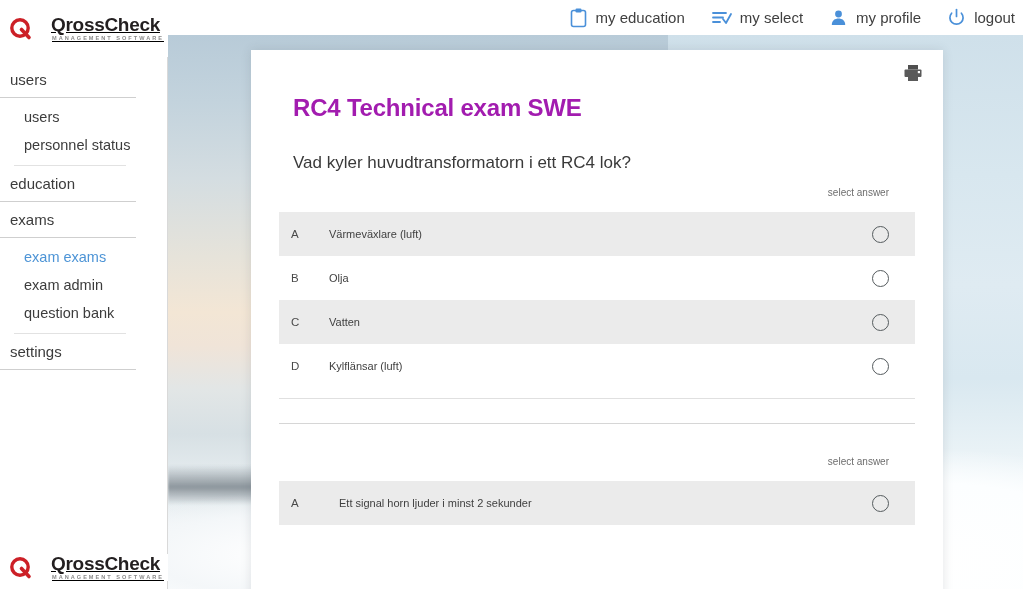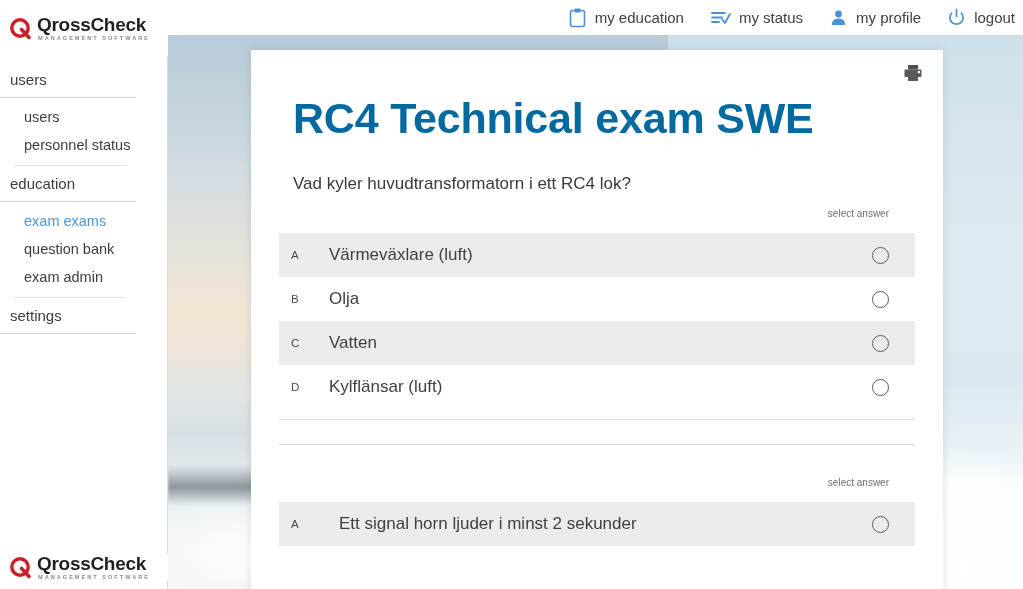--- a/index.html
+++ b/index.html
@@ -120,21 +120,21 @@
   }
   .brand-bottom {
     position: absolute;
     left: 0; bottom: 8px;
     width: 168px;
     display: flex;
     align-items: center;
     padding-left: 8px;
     background: #ffffff;
   }
-  .logo { display: flex; align-items: center; gap: 3px; }
+  .logo { display: flex; align-items: center; gap: 17px; text-decoration: underline; }
   .logo .mark { line-height: 0; }
   .logo .wordwrap { display: flex; flex-direction: column; line-height: 1; }
   .logo .word {
     font-family: "Liberation Sans", sans-serif;
     font-weight: bold;
     font-size: 19px;
     letter-spacing: -0.3px;
     color: #231f20;
   }
   .logo .tag {
@@ -196,23 +196,23 @@
   .card-inner { padding: 0 28px; }
 
   .print-row {
     display: flex;
     justify-content: flex-end;
     padding: 14px 20px 0 0;
   }
   .print-btn { cursor: pointer; line-height: 0; }
 
   .exam-title {
-    font-size: 43px;
+    font-size: 24px;
     font-weight: bold;
-    color: #0369a1;
+    color: #a21caf;
     letter-spacing: -0.2px;
     padding: 12px 0 0 14px;
   }
 
   .question-block { padding-top: 30px; }
   .question-text {
     font-size: 17px;
     color: #3a3a3a;
     padding-left: 14px;
     line-height: 1.25;
@@ -236,21 +236,21 @@
   }
   .answer-row.shade { background: #ebebeb; }
   .answer-row .letter {
     width: 50px;
     padding-left: 12px;
     font-size: 11.5px;
     color: #4a4a4a;
   }
   .answer-row .atext {
     flex: 1;
-    font-size: 17px;
+    font-size: 11px;
     color: #3f3f3f;
   }
   .answer-row .radio-cell {
     width: 70px;
     display: flex;
     justify-content: center;
     align-items: center;
   }
   .radio {
     width: 17px; height: 17px;
@@ -289,21 +289,21 @@
 
       <div class="navitem">
         <span class="ico">
           <svg width="21" height="19" viewBox="0 0 21 19">
             <line x1="2" y1="5" x2="15" y2="5" stroke="#4a90d9" stroke-width="1.8" stroke-linecap="round"></line>
             <line x1="2" y1="9.5" x2="12" y2="9.5" stroke="#4a90d9" stroke-width="1.8" stroke-linecap="round"></line>
             <line x1="2" y1="14" x2="9" y2="14" stroke="#4a90d9" stroke-width="1.8" stroke-linecap="round"></line>
             <polyline points="12,11 15,15 20,6" fill="none" stroke="#4a90d9" stroke-width="1.8" stroke-linecap="round" stroke-linejoin="round"></polyline>
           </svg>
         </span>
-        <span class="lbl">my status</span>
+        <span class="lbl">my select</span>
       </div>
 
       <div class="navitem">
         <span class="ico">
           <svg width="19" height="19" viewBox="0 0 19 19">
             <circle cx="9.5" cy="6" r="3.4" fill="#4a90d9"></circle>
             <path d="M2.8 17 C2.8 12.6 6 10.6 9.5 10.6 C13 10.6 16.2 12.6 16.2 17 Z" fill="#4a90d9"></path>
           </svg>
         </span>
         <span class="lbl">my profile</span>
@@ -343,24 +343,25 @@
 
       <div class="menu-head">users</div>
       <div class="submenu">
         <div class="sub">users</div>
         <div class="sub">personnel status</div>
         <div class="rule"></div>
       </div>
 
       <div class="menu-head">education</div>
 
+      <div class="menu-head">exams</div>
       <div class="submenu">
         <div class="sub active">exam exams</div>
+        <div class="sub">exam admin</div>
         <div class="sub">question bank</div>
-        <div class="sub">exam admin</div>
         <div class="rule"></div>
       </div>
 
       <div class="menu-head">settings</div>
 
     </div>
 
     <div class="brand-bottom">
       <div class="logo">
         <span class="mark">

